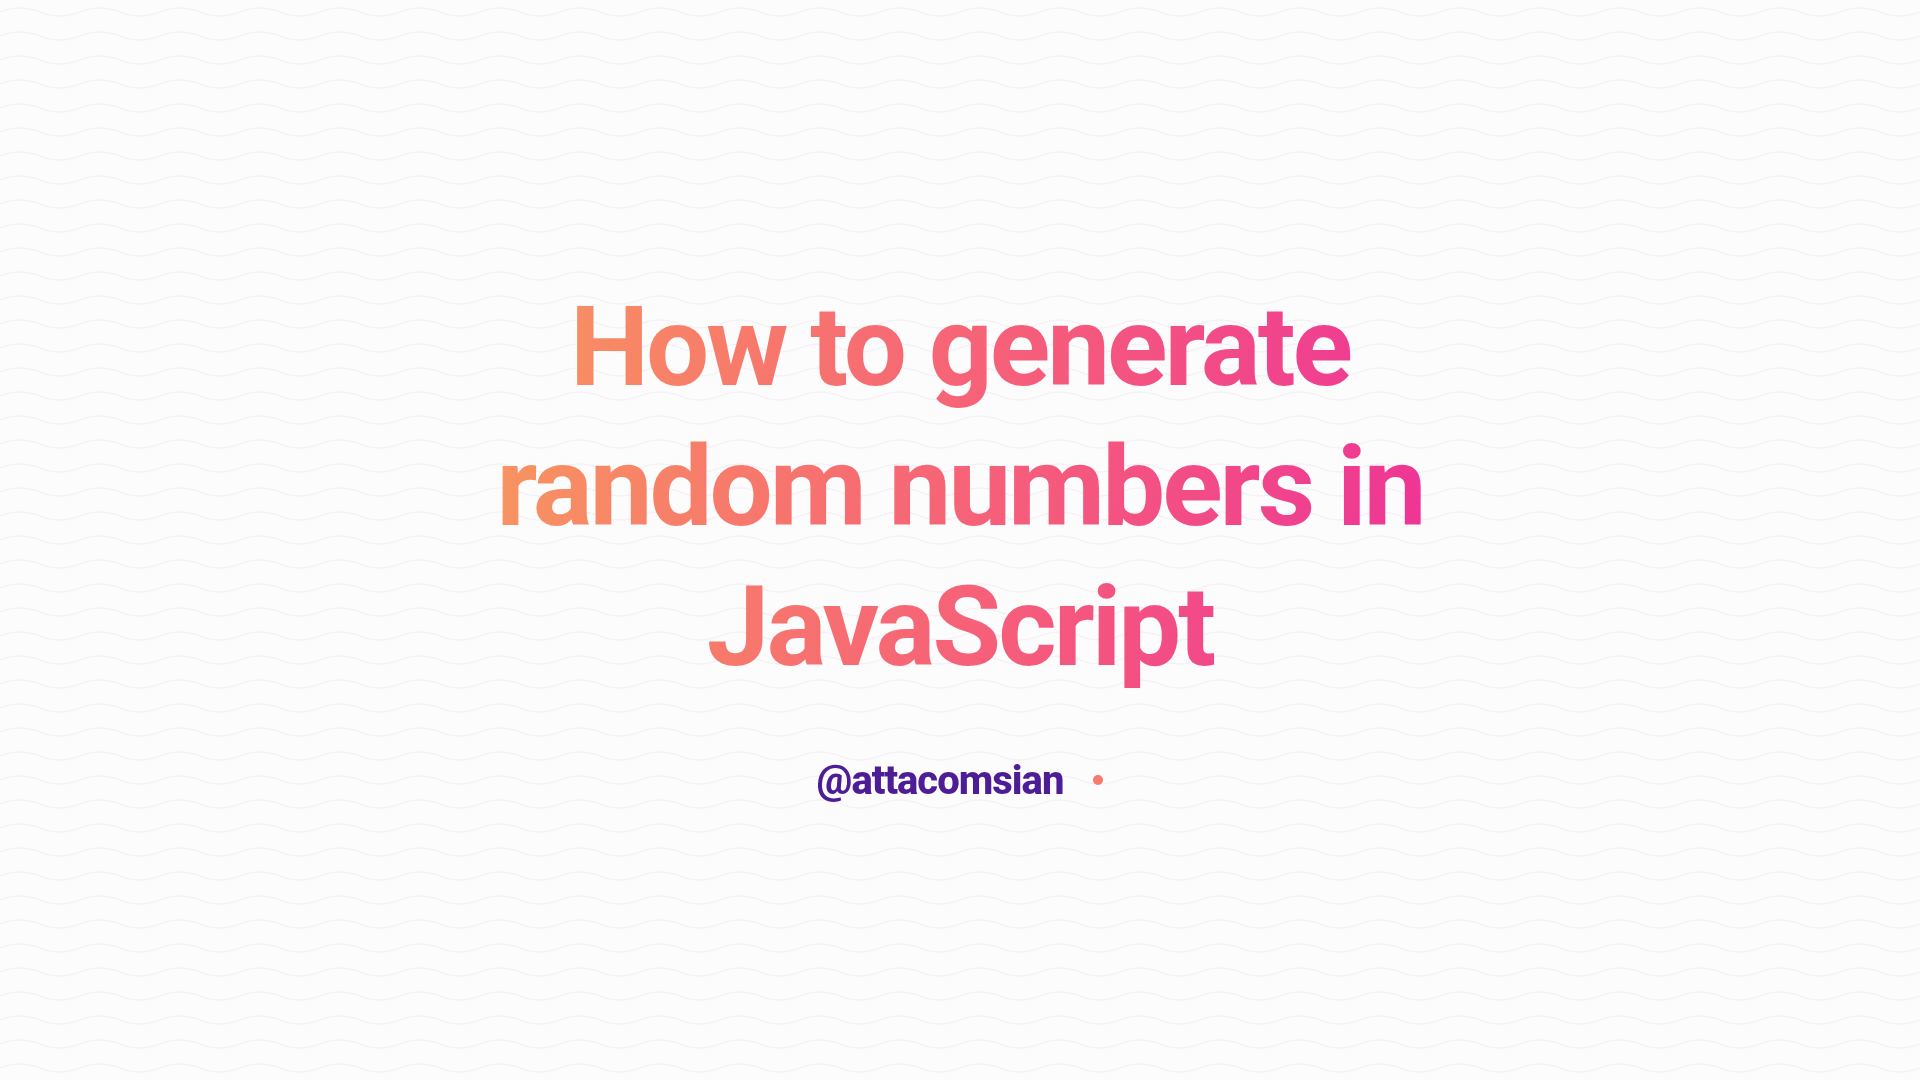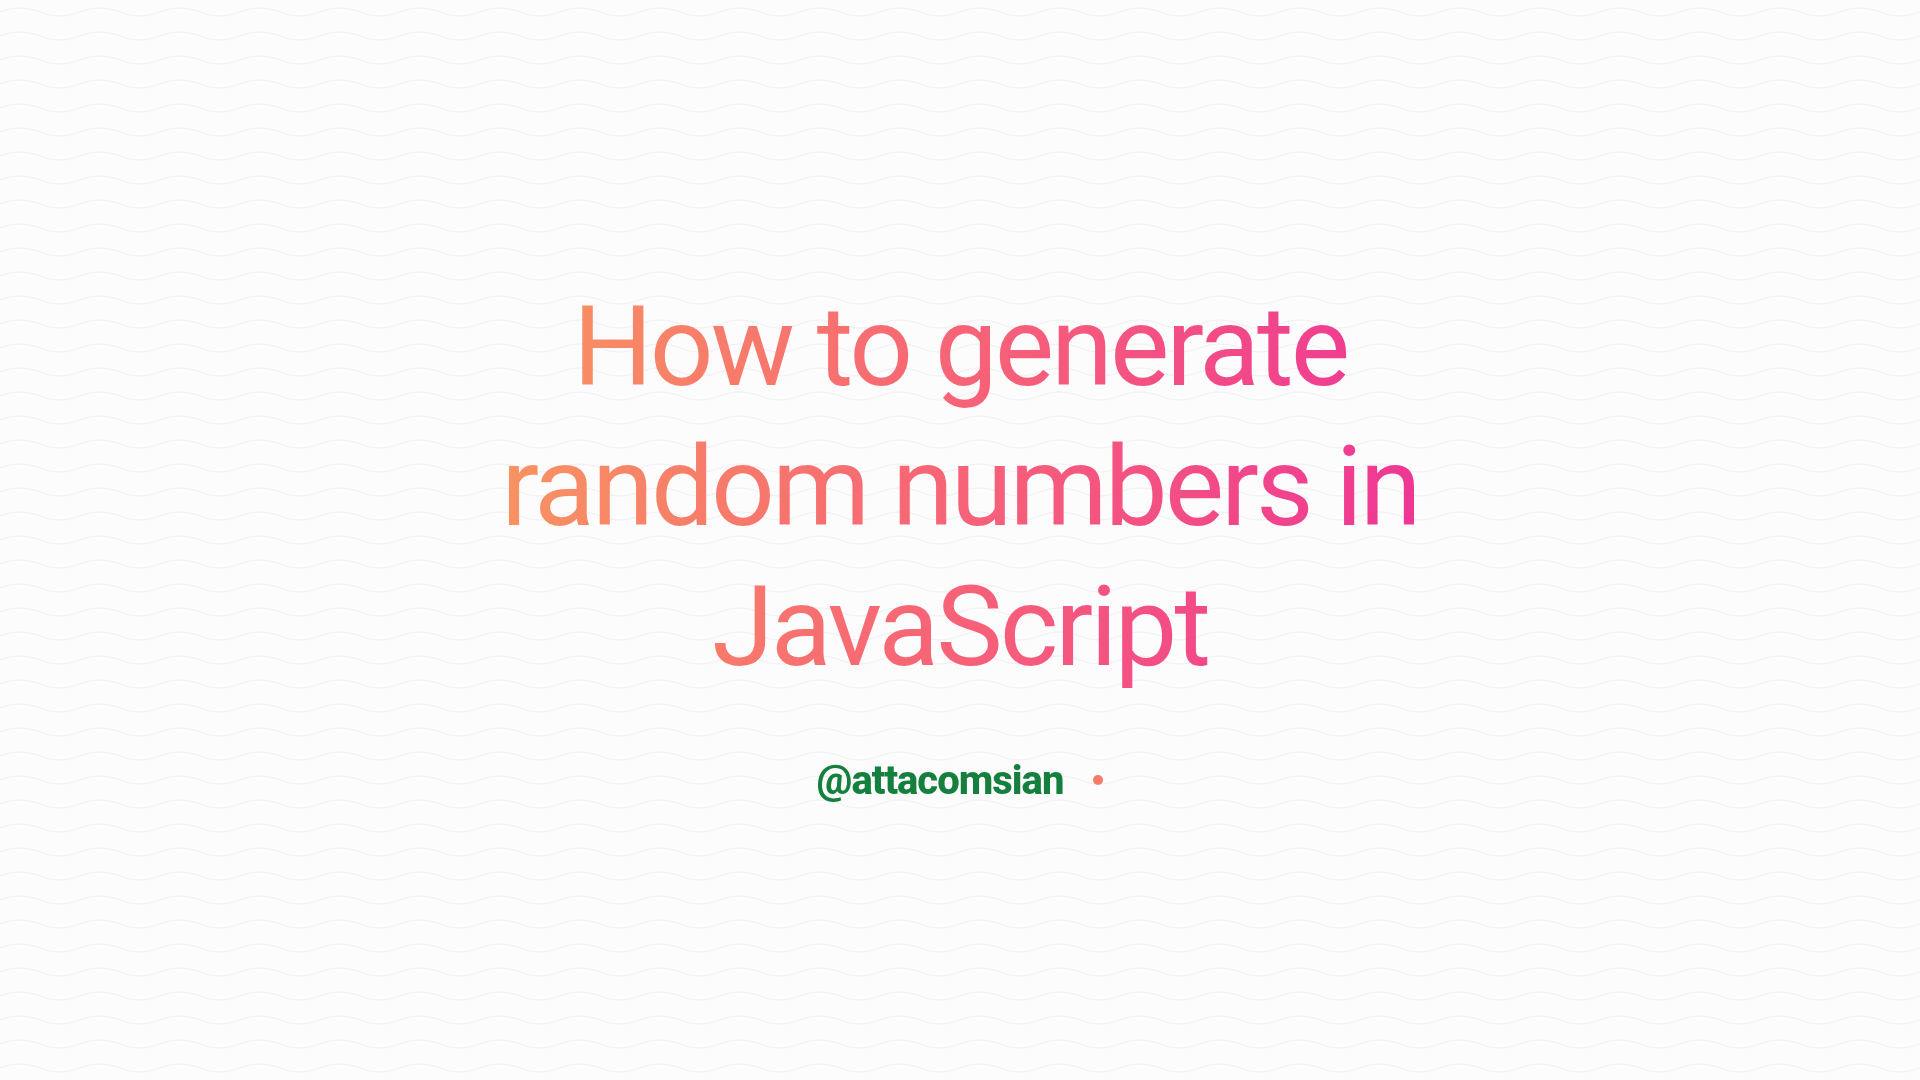--- a/index.html
+++ b/index.html
@@ -36,39 +36,39 @@
     .content {
       position: relative;
       z-index: 1;
       text-align: center;
       max-width: 1200px;
       padding: 0 40px;
     }
 
     .title {
       font-size: 112px;
-      font-weight: 400;
+      font-weight: 700;
       letter-spacing: -3px;
       line-height: 1.25;
       background: linear-gradient(95deg, #f8a05c 0%, #f77a6b 30%, #f65d7a 55%, #f0418e 80%, #ed2a9c 100%);
       -webkit-background-clip: text;
       background-clip: text;
       -webkit-text-fill-color: transparent;
       color: transparent;
       margin-bottom: 60px;
     }
 
     .meta {
       display: flex;
       align-items: center;
       justify-content: center;
       gap: 30px;
       font-size: 40px;
       font-weight: 800;
-      color: #15803d;
+      color: #4c1d95;
       letter-spacing: -1px;
     }
 
     .separator {
       width: 10px;
       height: 10px;
       border-radius: 50%;
       background-color: #f77a6b;
       display: inline-block;
     }

